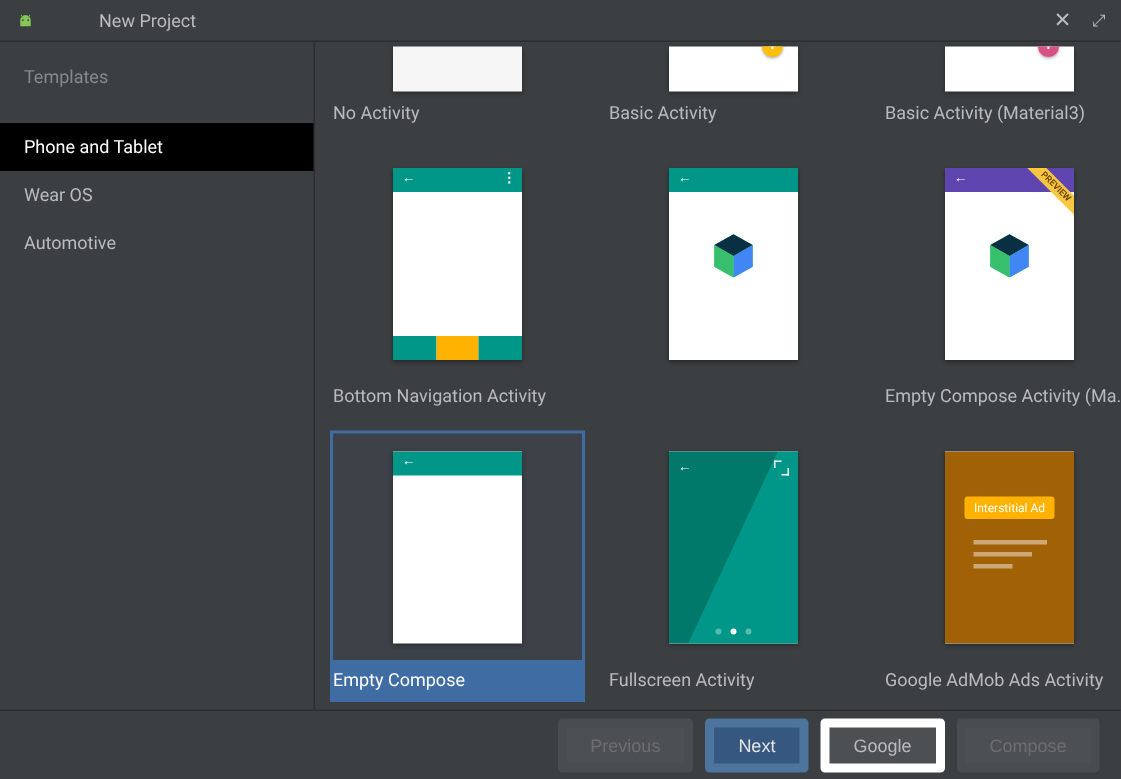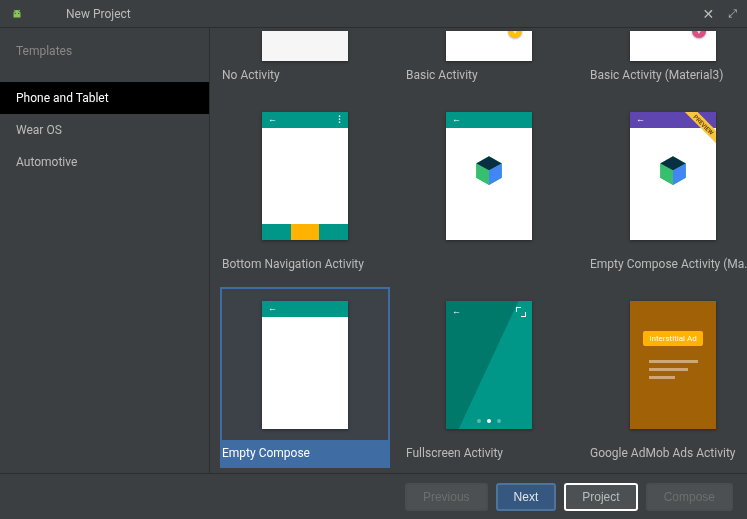--- a/index.html
+++ b/index.html
@@ -211,21 +211,21 @@
     border-top: 1px solid #2b2d2f;
     display: flex;
     align-items: center;
     justify-content: flex-end;
     padding: 0 14px;
     gap: 8px;
   }
   .btn {
     padding: 5px 16px;
     font-size: 12px;
-    border: 2px solid #ffffff;
+    border: 6px solid #ffffff;
     background: #4c5052;
     color: #bbbbbb;
     border-radius: 3px;
     cursor: pointer;
   }
   .btn:disabled { color: #6e6e6e; cursor: default; border-color:#4a4d4f; }
   .btn.primary {
     background: #365880;
     border-color: #4d749d;
     color: #e5e5e5;
@@ -373,15 +373,15 @@
         <div class="card-label">Google AdMob Ads Activity</div>
       </div>
 
     </div>
   </div>
 </div>
 
 <div class="footer">
   <button class="btn" disabled="">Previous</button>
   <button class="btn primary">Next</button>
-  <button class="btn">Project</button>
+  <button class="btn">Google</button>
   <button class="btn" disabled="">Compose</button>
 </div>
 
 </body></html>

